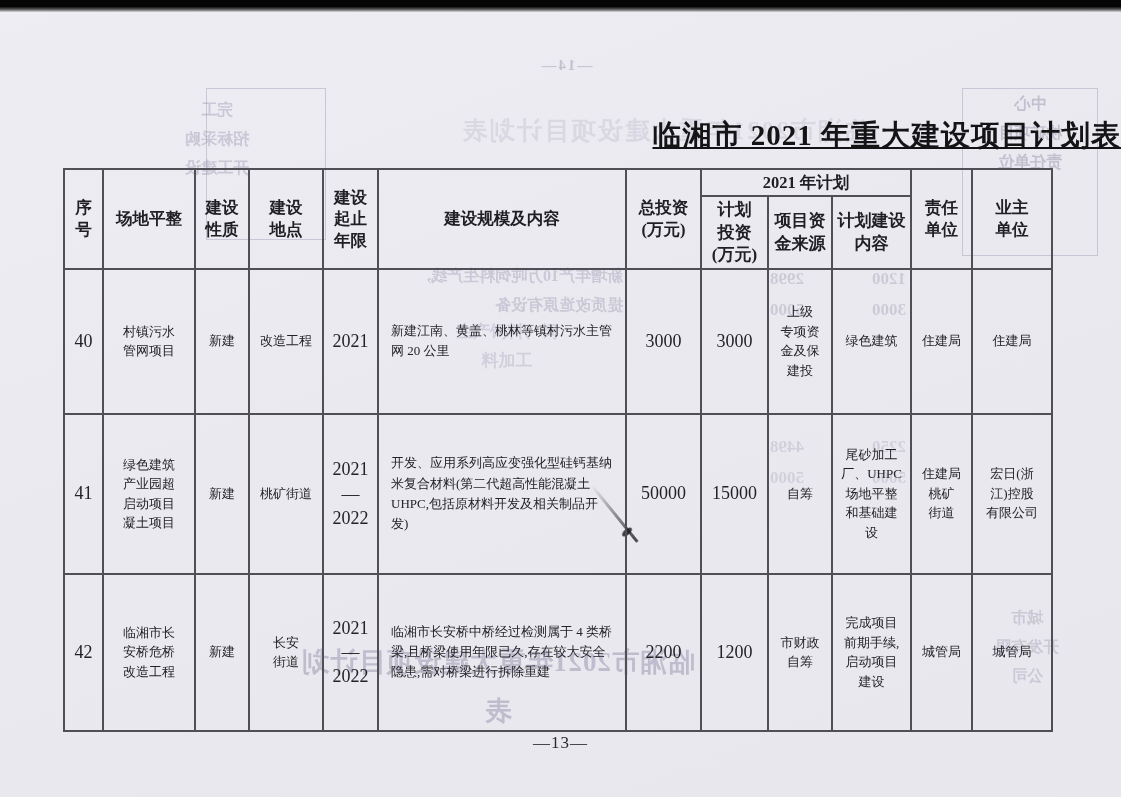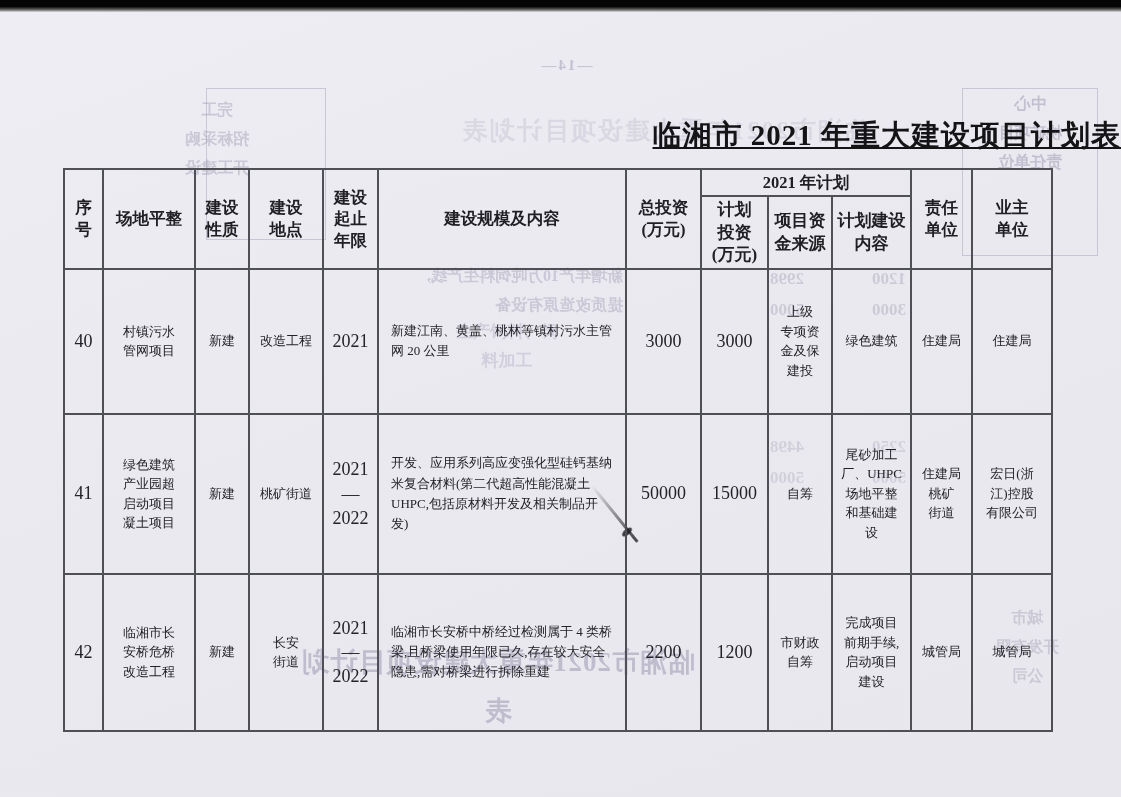--- a/index.html
+++ b/index.html
@@ -232,14 +232,15 @@
       <td>完成项目
 前期手续,
 启动项目
 建设</td>
       <td>城管局</td>
       <td>城管局</td>
     </tr>
   </tbody>
     </table>
 
+  <div class="page-num">—13—</div>
 
 </div>
 
 </body></html>

